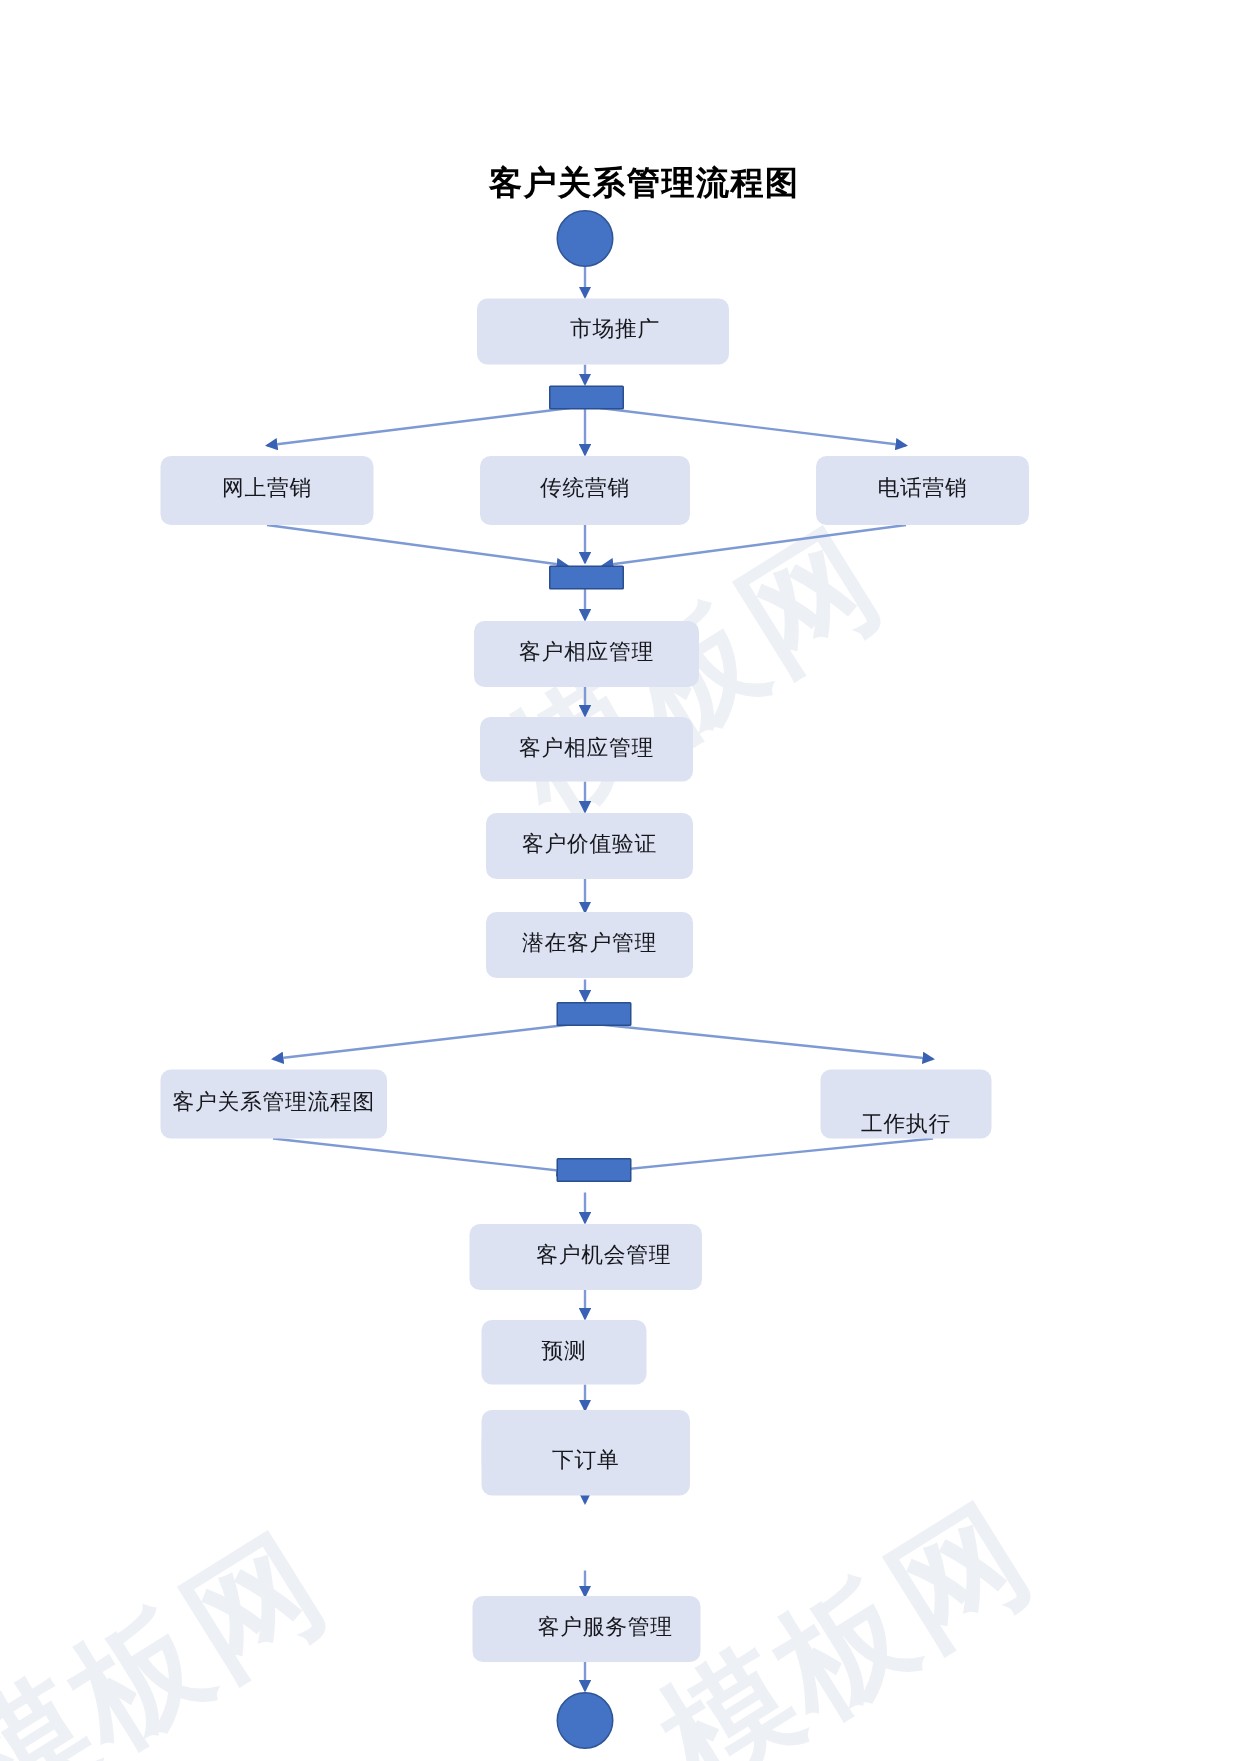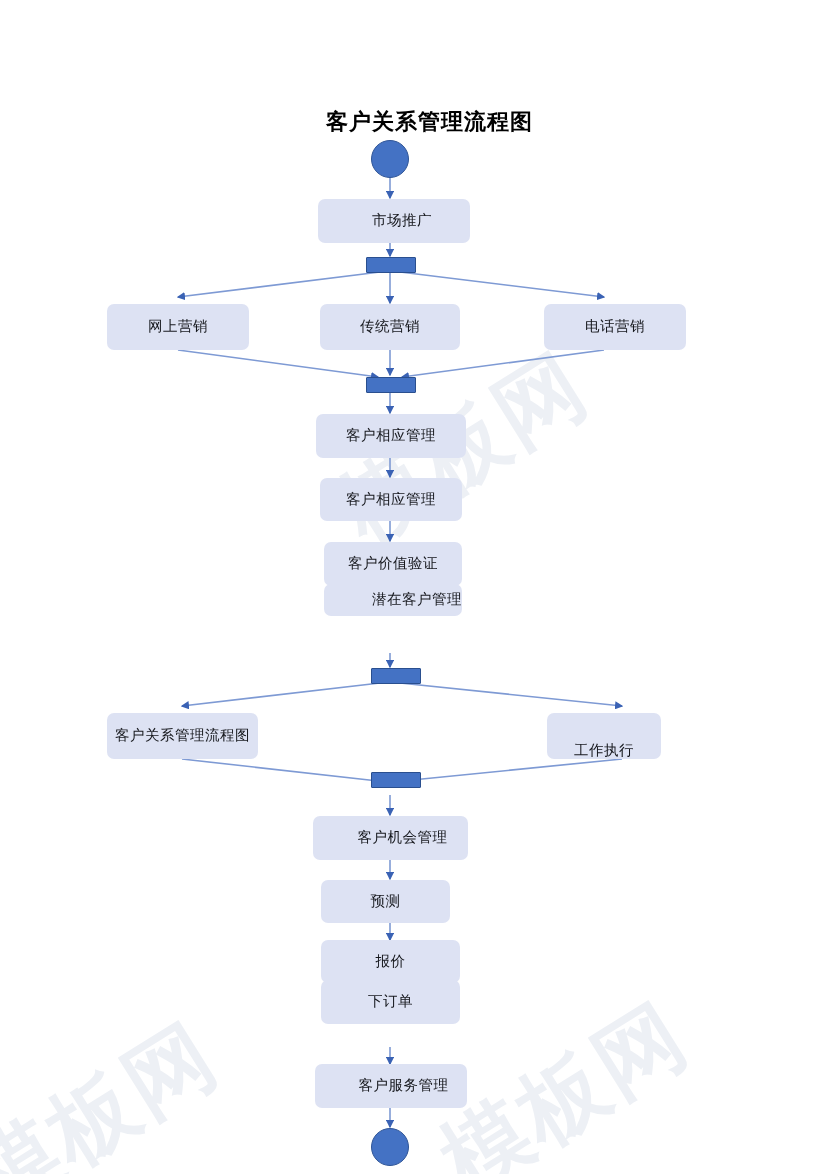--- a/index.html
+++ b/index.html
@@ -132,21 +132,21 @@
       <line x1="390" y1="860" x2="390" y2="879" marker-end="url(#arrow)"></line>
       <line x1="390" y1="923" x2="390" y2="940" marker-end="url(#arrow)"></line>
       <line x1="390" y1="983" x2="390" y2="1002" marker-end="url(#arrow)"></line>
       <line x1="390" y1="1047" x2="390" y2="1064" marker-end="url(#arrow)"></line>
       <line x1="390" y1="1108" x2="390" y2="1127" marker-end="url(#arrow)"></line>
     </g>
   </svg>
 
   <div class="node terminator" style="left:371px; top:140px; width:38px; height:38px;"></div>
 
-  <div class="node process" style="left:318px; top:199px; width:152px; height:44px;padding-left:16px;">
+  <div class="node process" style="left:318px; top:199px; width:168px; height:44px;padding-left:16px;">
     <span>市场推广</span>
   </div>
 
   <div class="gateway-bar" style="position:absolute; left:366px; top:257px; width:48px; height:14px;"></div>
 
   <div class="node process" style="left:107px; top:304px; width:142px; height:46px;">
     <span>网上营销</span>
   </div>
   <div class="node process" style="left:320px; top:304px; width:140px; height:46px;">
     <span>传统营销</span>
@@ -159,45 +159,45 @@
 
   <div class="node process" style="left:316px; top:414px; width:150px; height:44px;">
     <span>客户相应管理</span>
   </div>
   <div class="node process" style="left:320px; top:478px; width:142px; height:43px;">
     <span>客户相应管理</span>
   </div>
   <div class="node process" style="left:324px; top:542px; width:138px; height:44px;">
     <span>客户价值验证</span>
   </div>
-  <div class="node process" style="left:324px; top:584px; width:138px; height:32px;justify-content:flex-end;">
+  <div class="node process" style="left:324px; top:608px; width:138px; height:44px;">
     <span>潜在客户管理</span>
   </div>
 
   <div class="gateway-bar" style="position:absolute; left:371px; top:668px; width:48px; height:14px;"></div>
 
   <div class="node process" style="left:107px; top:713px; width:151px; height:46px;">
     <span>客户关系管理流程图</span>
   </div>
   <div class="node process" style="left:547px; top:713px; width:114px; height:46px;align-items:flex-end;">
     <span>工作执行</span>
   </div>
 
   <div class="gateway-bar" style="position:absolute; left:371px; top:772px; width:48px; height:14px;"></div>
 
   <div class="node process" style="left:313px; top:816px; width:155px; height:44px;padding-left:24px;">
     <span>客户机会管理</span>
   </div>
-  <div class="node process" style="left:321px; top:880px; width:129px; height:43px;">
+  <div class="node process" style="left:321px; top:880px; width:110px; height:43px;">
     <span>预测</span>
   </div>
   <div class="node process" style="left:321px; top:940px; width:139px; height:43px;">
     <span>报价</span>
   </div>
-  <div class="node process" style="left:321px; top:980px; width:139px; height:44px;">
+  <div class="node process" style="left:321px; top:953px; width:139px; height:44px;">
     <span>下订单</span>
   </div>
   <div class="node process" style="left:315px; top:1064px; width:152px; height:44px;padding-left:25px;">
     <span>客户服务管理</span>
   </div>
 
   <div class="node terminator" style="left:371px; top:1128px; width:38px; height:38px;"></div>
 
 </div>
 

